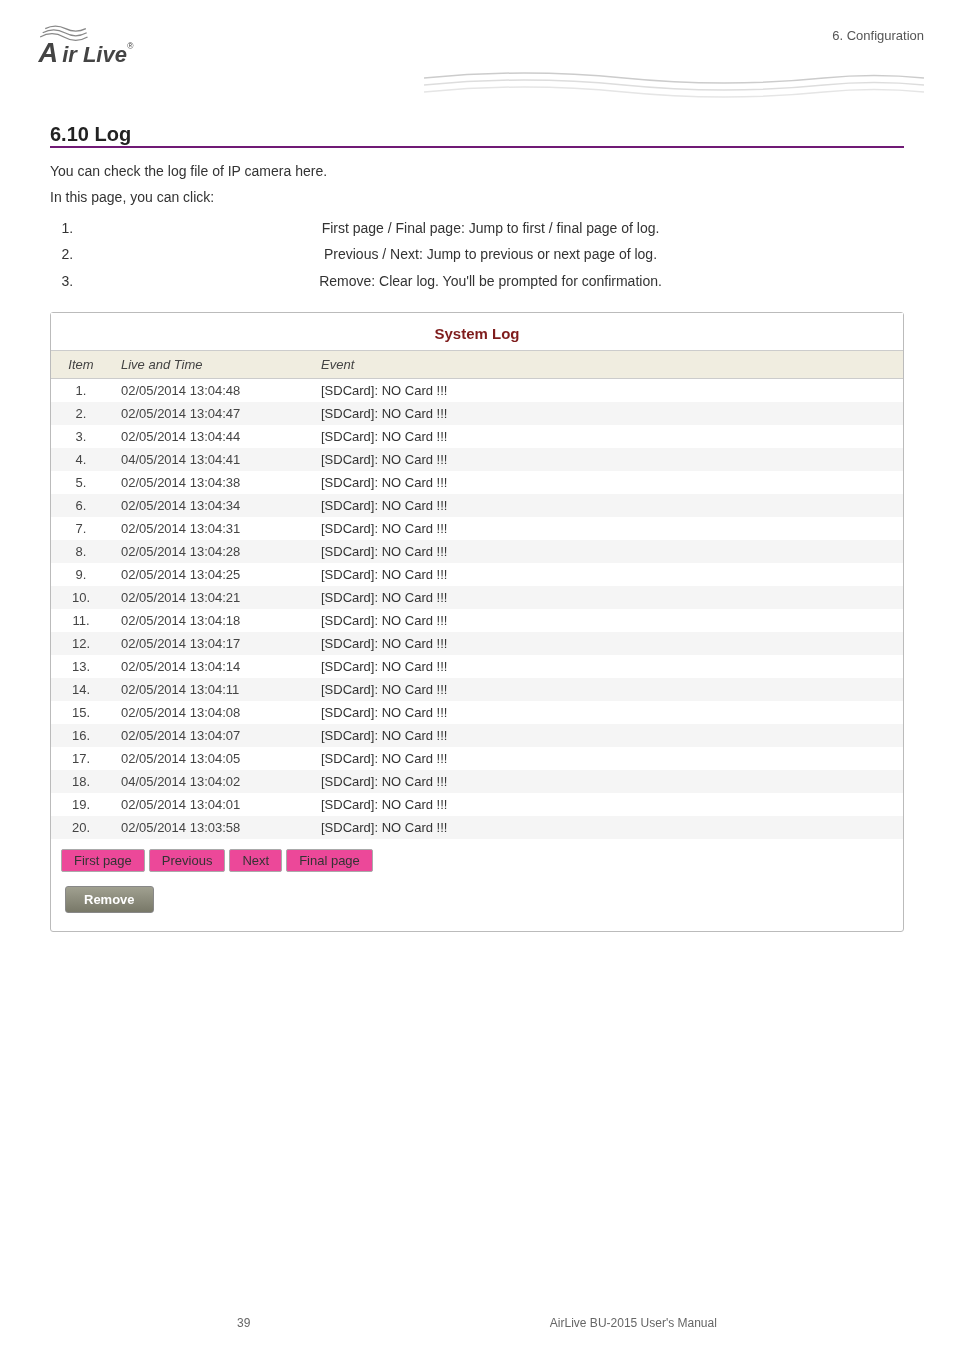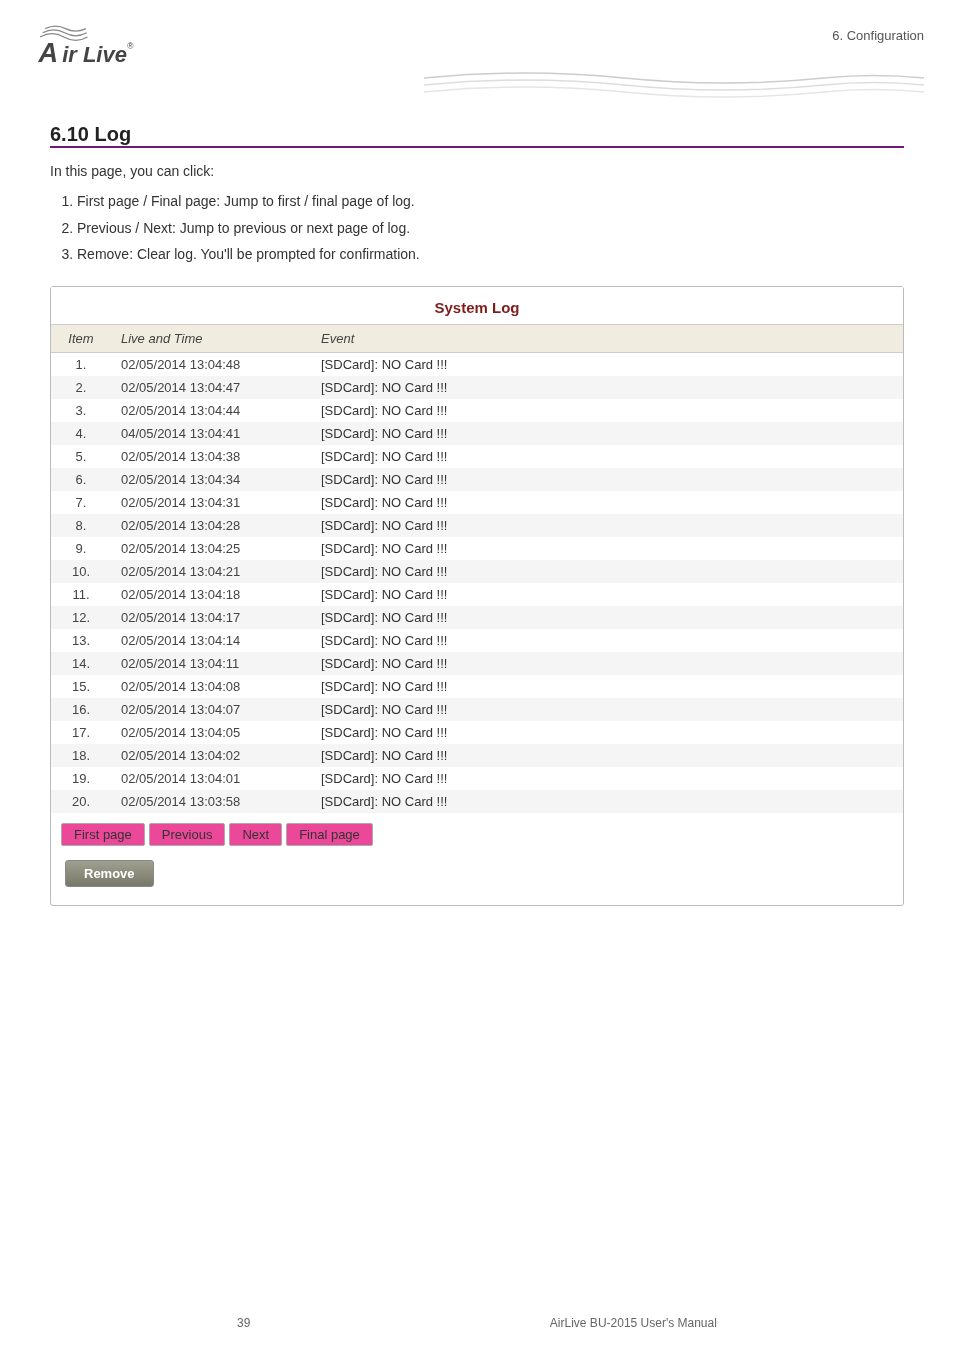--- a/index.html
+++ b/index.html
@@ -51,20 +51,21 @@
     .intro-text {
       font-size: 14px;
       color: #333;
       margin-bottom: 4px;
       line-height: 1.6;
     }
 
     .numbered-list {
       margin: 8px 0 20px 27px;
       list-style: decimal;
+      text-align: center;
     }
     .numbered-list li {
       font-size: 14px;
       color: #333;
       margin-bottom: 4px;
       line-height: 1.6;
     }
 
     
     .log-container {
@@ -209,20 +210,21 @@
     <path d="M0,29 Q100,19 200,29 Q300,39 400,29 Q450,24 500,29" stroke="#e5e5e5" stroke-width="1.5" fill="none"></path>
   </svg>
 </div>
 
 <div class="main-content">
 
   <div class="section-title">
     <span>6.10 Log</span>
   </div>
 
+  <p class="intro-text">You can check the log file of IP camera here.</p>
   <p class="intro-text">In this page, you can click:</p>
 
   <ol class="numbered-list">
     <li>First page / Final page: Jump to first / final page of log.</li>
     <li>Previous / Next: Jump to previous or next page of log.</li>
     <li>Remove: Clear log. You'll be prompted for confirmation.</li>
   </ol>
 
   <div class="log-container">
     <div class="log-title">System Log</div>
@@ -317,21 +319,21 @@
             <td class="col-date">02/05/2014 13:04:07</td>
             <td class="col-event">[SDCard]: NO Card !!!</td>
           </tr>
           <tr class="row-odd">
             <td class="col-item">17.</td>
             <td class="col-date">02/05/2014 13:04:05</td>
             <td class="col-event">[SDCard]: NO Card !!!</td>
           </tr>
           <tr class="row-even">
             <td class="col-item">18.</td>
-            <td class="col-date">02/05/2014 13:04:02</td>
+            <td class="col-date">04/05/2014 13:04:02</td>
             <td class="col-event">[SDCard]: NO Card !!!</td>
           </tr>
           <tr class="row-odd">
             <td class="col-item">19.</td>
             <td class="col-date">02/05/2014 13:04:01</td>
             <td class="col-event">[SDCard]: NO Card !!!</td>
           </tr>
           <tr class="row-even">
             <td class="col-item">20.</td>
             <td class="col-date">02/05/2014 13:03:58</td>

